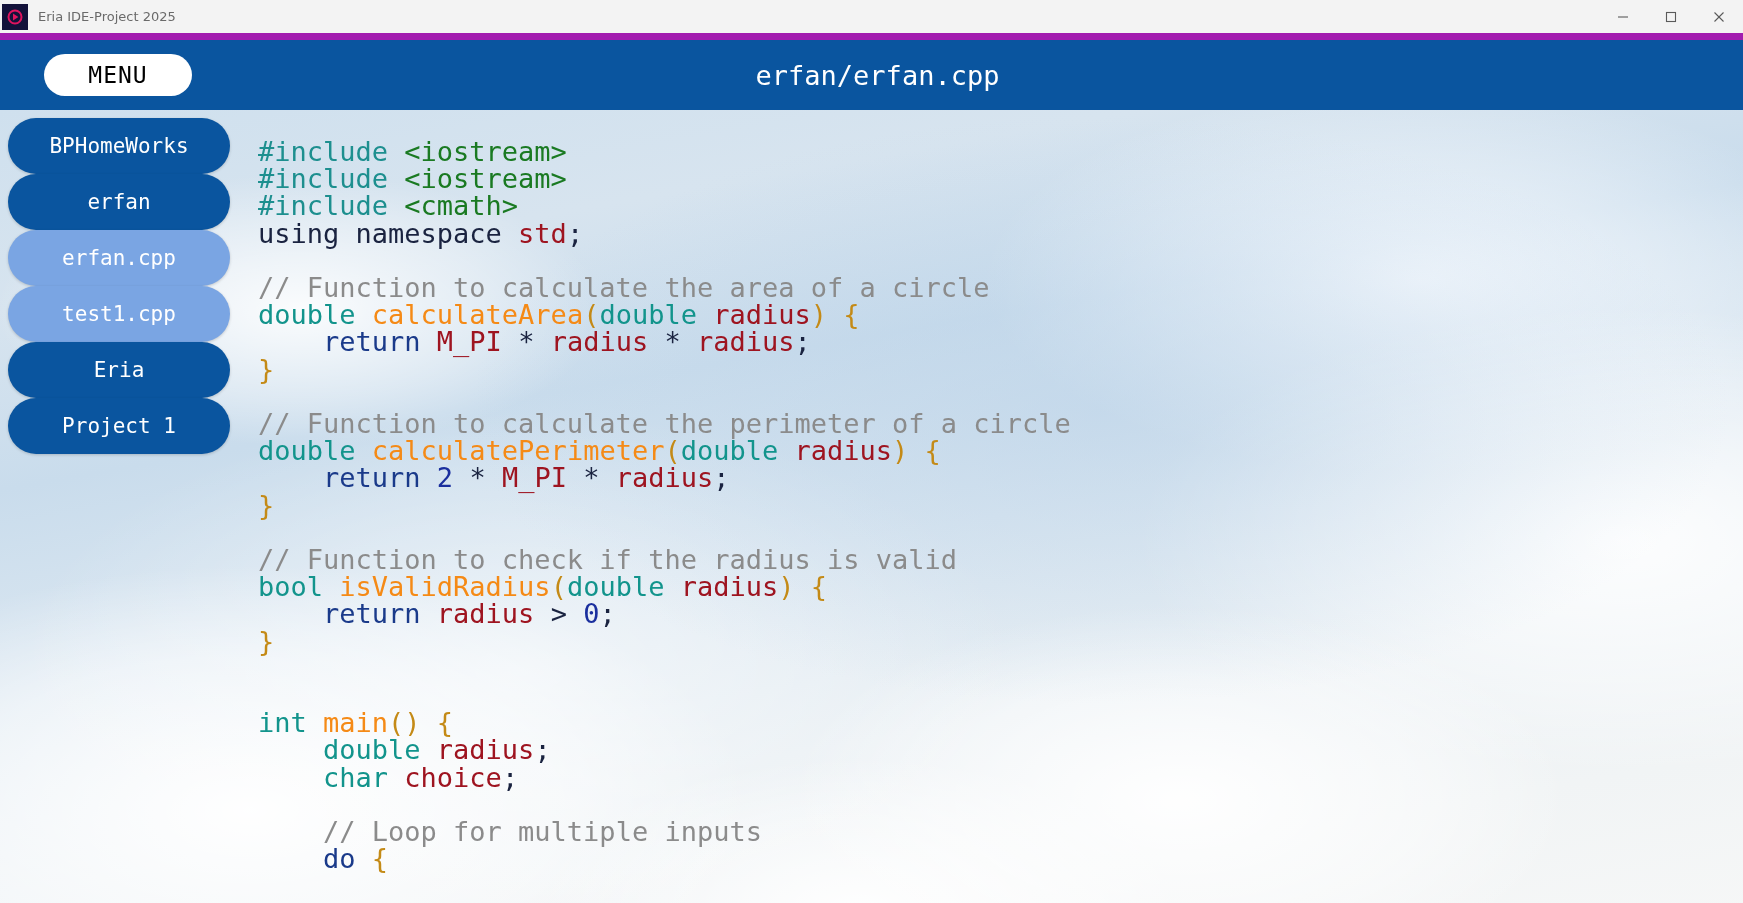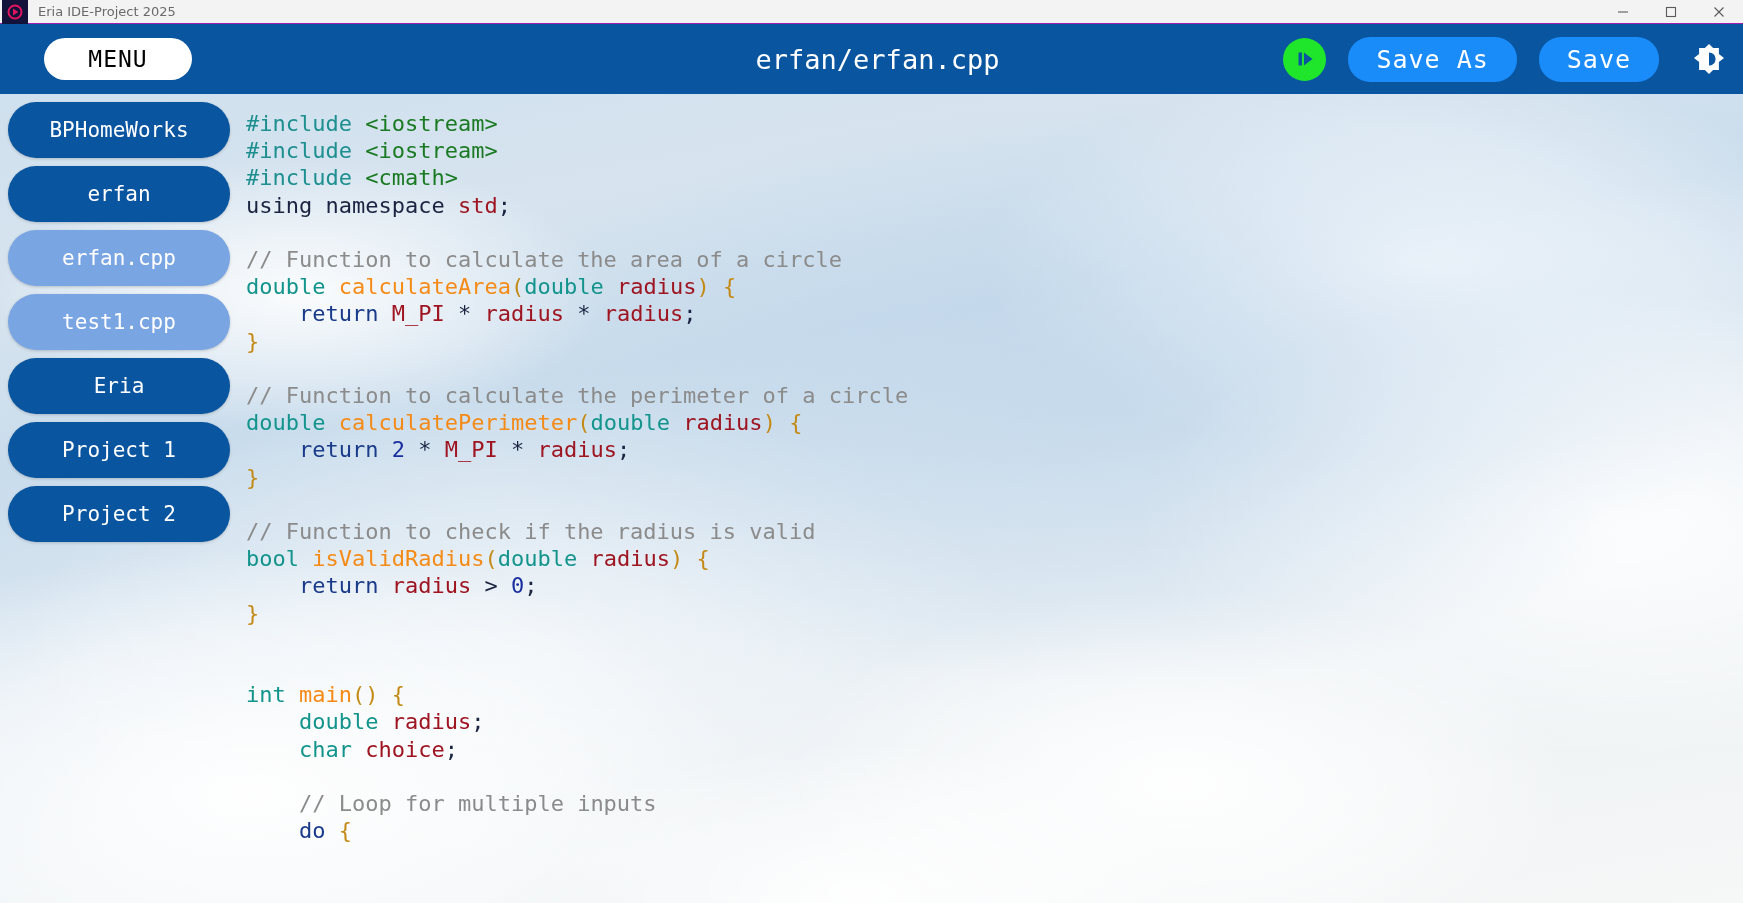--- a/index.html
+++ b/index.html
@@ -5,23 +5,23 @@
   * { box-sizing: border-box; margin: 0; padding: 0; }
   html, body {
     width: 1743px; height: 903px;
     overflow: hidden;
     font-family: "DejaVu Sans", sans-serif;
     background: #ffffff;
   }
 
   
   .titlebar {
-    height: 24px;
+    height: 40px;
     background: #f3f3f3;
-    border-bottom: 1px solid #a21caf;
+    border-bottom: 7px solid #a21caf;
     display: flex;
     align-items: center;
     position: relative;
   }
   .app-icon {
     width: 26px; height: 26px;
     margin-left: 2px;
     background: #13123a;
     display: flex; align-items: center; justify-content: center;
     flex: 0 0 auto;
@@ -142,21 +142,20 @@
   }
 
   
   .sidebar {
     position: absolute;
     top: 0; left: 0;
     width: 238px;
     padding: 8px 8px 0 8px;
     display: flex;
     flex-direction: column;
-    gap: 8px;
     z-index: 3;
   }
   .side-item {
     height: 56px;
     border-radius: 28px;
     display: flex;
     align-items: center;
     justify-content: center;
     color: #ffffff;
     font-family: "DejaVu Sans Mono", monospace;
@@ -172,23 +171,23 @@
 
   
   .code-area {
     position: absolute;
     top: 0; left: 238px; right: 0; bottom: 0;
     padding: 16px 0 0 8px;
     overflow: hidden;
     z-index: 2;
   }
   pre.code {
-    margin: 0;
-    font-family: "DejaVu Sans Mono", monospace;
-    font-size: 22px;
+    margin: 12px;
+    font-family: "DejaVu Sans Mono", monospace;
+    font-size: 27px;
     line-height: 27.2px;
     white-space: pre;
     letter-spacing: 0px;
   }
   .tok-pre   { color: #1d8f8f; }        
   .tok-hdr   { color: #1a7a22; }        
   .tok-plain { color: #1a2340; }        
   .tok-type  { color: #12948c; }        
   .tok-fn    { color: #f58a16; }        
   .tok-var   { color: #9e1420; }        
@@ -226,37 +225,20 @@
         </svg>
     </div>
   </div>
 </div>
 
 <div class="toolbar">
   <button class="menu-btn">MENU</button>
 
   <div class="file-title">erfan/erfan.cpp</div>
 
-  <div class="toolbar-right">
-    <button class="run-btn">
-      <svg width="24" height="24" viewBox="0 0 24 24">
-        <rect x="5.5" y="5.5" width="3.4" height="13" fill="#0a559f"></rect>
-        <path d="M11 5.5 L19.5 12 L11 18.5 Z" fill="#0a559f"></path>
-      </svg>
-    </button>
-    <button class="pill-btn">Save As</button>
-    <button class="pill-btn">Save</button>
-    <div class="theme-btn">
-      <svg width="32" height="32" viewBox="0 0 32 32">
-        <path d="M16 1 L20.1 5.1 L25.9 5.1 L25.9 10.9 L31 15 L25.9 19.1 L25.9 26.9 L20.1 26.9 L16 31 L11.9 26.9 L6.1 26.9 L6.1 19.1 L1 15 L6.1 10.9 L6.1 5.1 L11.9 5.1 Z" fill="#ffffff"></path>
-        <circle cx="16" cy="16" r="6.6" fill="#ffffff"></circle>
-        <path d="M16 9.4 A6.6 6.6 0 0 1 16 22.6 Z" fill="#0a559f"></path>
-      </svg>
-    </div>
-  </div>
 </div>
 
 <div class="workspace">
 
   <div class="sidebar">
       <button class="side-item folder">
         <span>BPHomeWorks</span>
       </button>
       <button class="side-item folder">
         <span>erfan</span>
@@ -265,23 +247,20 @@
         <span>erfan.cpp</span>
       </button>
       <button class="side-item file">
         <span>test1.cpp</span>
       </button>
       <button class="side-item folder">
         <span>Eria</span>
       </button>
       <button class="side-item folder">
         <span>Project 1</span>
-      </button>
-      <button class="side-item folder">
-        <span>Project 2</span>
       </button>
     </div>
 
   <div class="code-area">
     <pre class="code"><span><span class="tok-pre">#include</span><span class="tok-plain"> </span><span class="tok-hdr">&lt;iostream&gt;</span></span>
 <span><span class="tok-pre">#include</span><span class="tok-plain"> </span><span class="tok-hdr">&lt;iostream&gt;</span></span>
 <span><span class="tok-pre">#include</span><span class="tok-plain"> </span><span class="tok-hdr">&lt;cmath&gt;</span></span>
 <span><span class="tok-plain">using namespace </span><span class="tok-var">std</span><span class="tok-plain">;</span></span>
 <span><span class="tok-plain"></span></span>
 <span><span class="tok-cmt">// Function to calculate the area of a circle</span></span>

